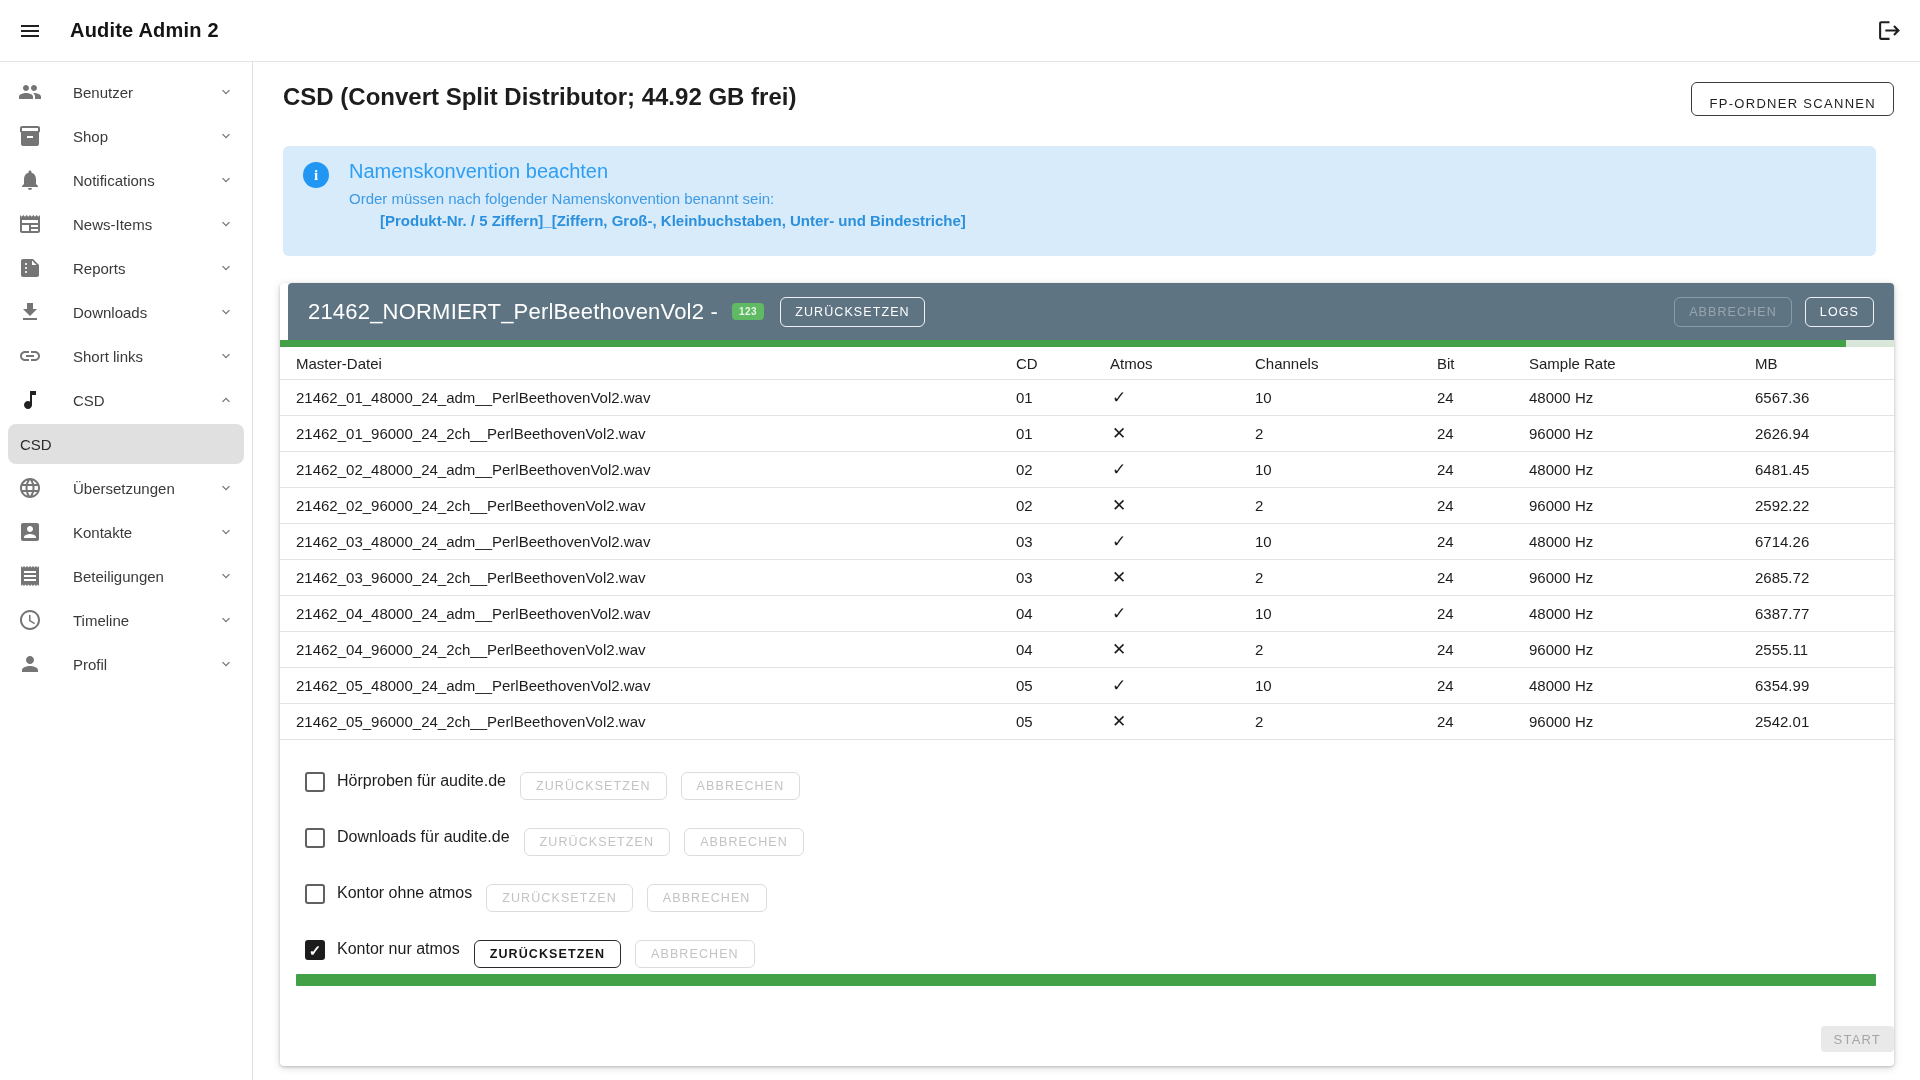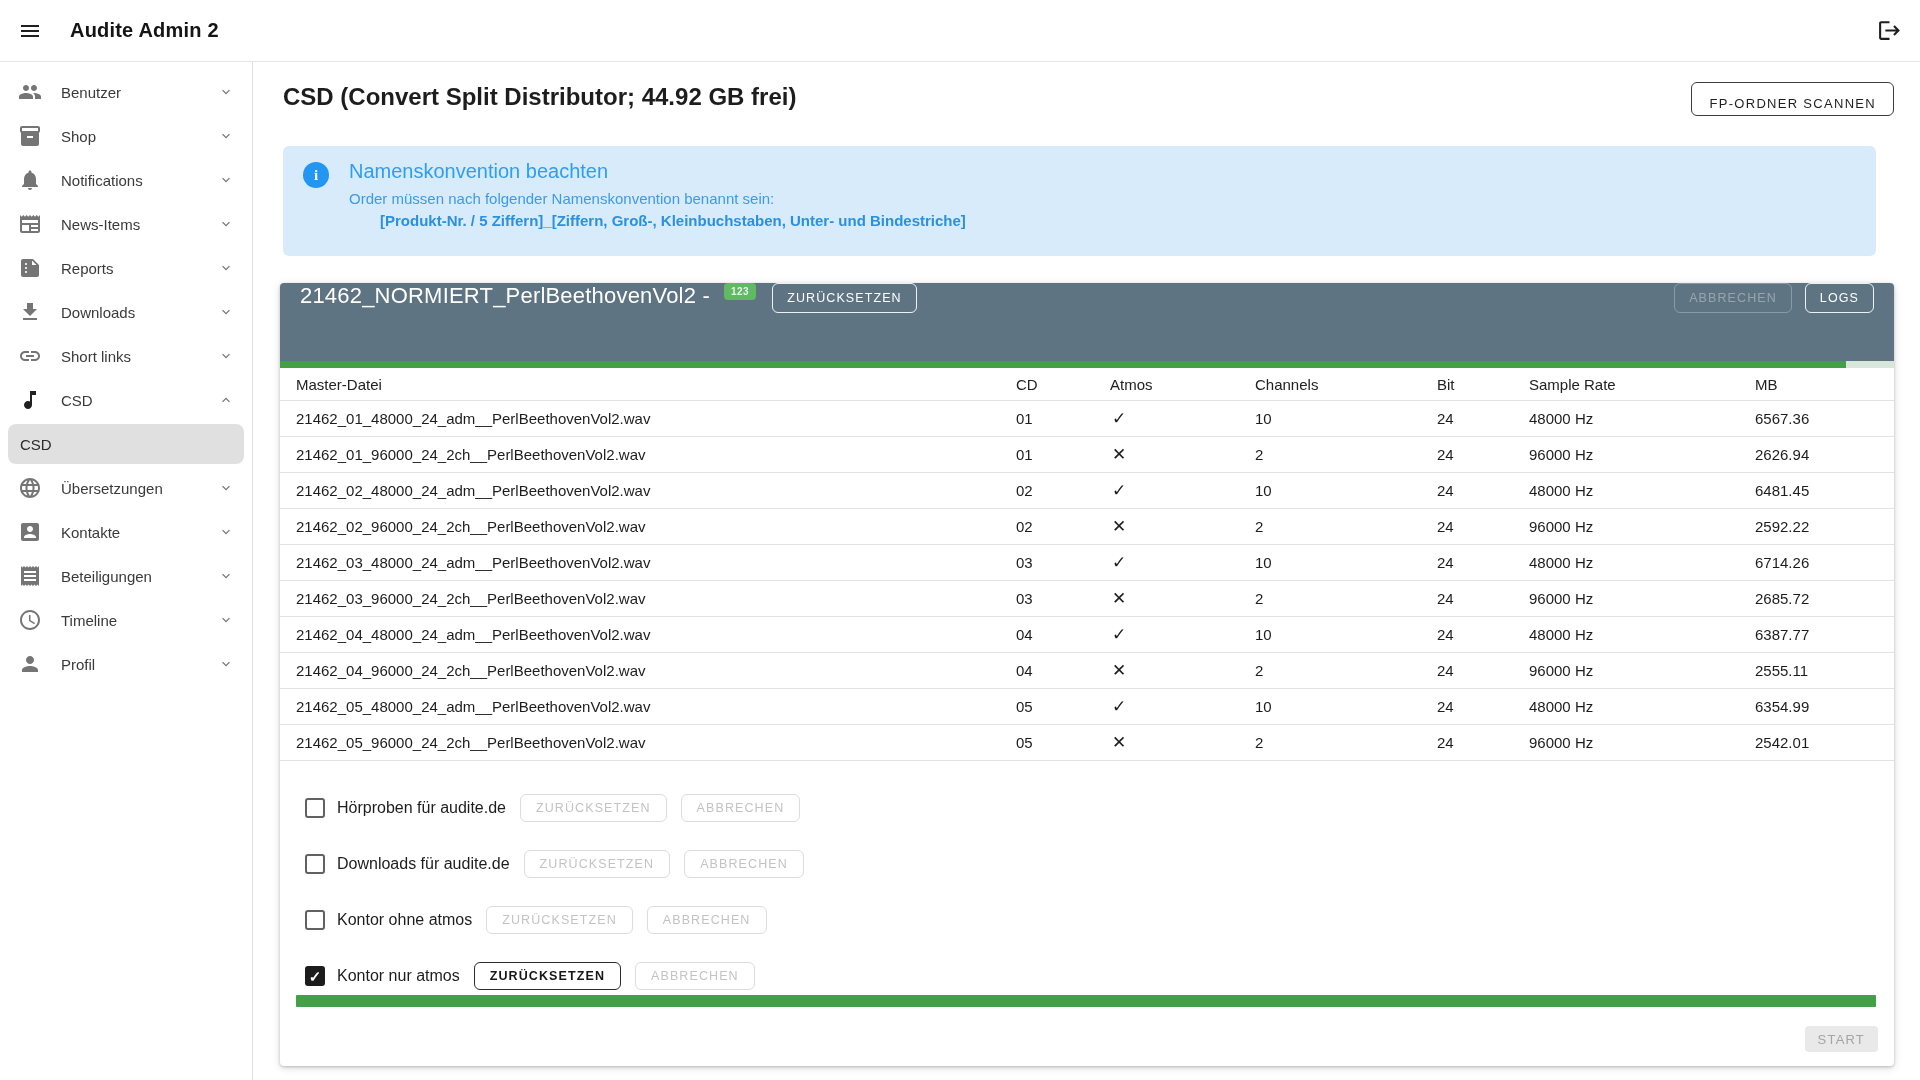--- a/index.html
+++ b/index.html
@@ -17,21 +17,21 @@
     background:transparent; cursor:pointer; }
   .logout-btn svg { width:25px; height:25px; fill:#1f1f1f; }
 
   
   .sidebar { position:absolute; left:0; top:62px; bottom:0; width:253px; background:#fff;
     border-right:1px solid #e0e0e0; padding-top:8px; }
   .nav-item { height:44px; display:flex; align-items:center; padding:0 18px; cursor:pointer; }
   .nav-icon { width:24px; height:24px; flex:0 0 24px; }
   .nav-icon svg { width:24px; height:24px; fill:#757575; }
   .nav-item.active-parent .nav-icon svg { fill:#212121; }
-  .nav-label { margin-left:19px; font-size:15px; color:#3a3a3a; flex:1; }
+  .nav-label { margin-left:31px; font-size:15px; color:#3a3a3a; flex:1; }
   .chev { width:16px; height:16px; }
   .chev.up { transform:rotate(180deg); }
   .nav-sub { height:40px; margin:2px 8px; border-radius:8px; background:#e0e0e0;
     display:flex; align-items:center; padding-left:12px; font-size:15px; color:#2b2b2b; cursor:pointer; }
 
   
   .main { position:absolute; left:253px; top:62px; right:0; bottom:0; background:#fff; }
   .page-title { position:absolute; left:30px; top:21px; font-size:24px; color:#1d1d1d;text-align:right; }
   .page-title b { font-weight:bold; }
   .scan-btn { position:absolute; right:26px; top:20px; height:34px; padding:13px 17px;
@@ -46,22 +46,22 @@
     display:flex; align-items:center; justify-content:center; font-size:15px; font-weight:bold;
     font-family:"Liberation Serif", serif; flex:0 0 26px; margin-top:2px; }
   .info-content { margin-left:20px; }
   .info-title { font-size:20px; color:#2d9ef3; margin-bottom:7px; }
   .info-line1 { font-size:15px; color:#3f9be4; margin-bottom:5px; }
   .info-line2 { font-size:15px; font-weight:bold; color:#2b90dd;margin-left:31px; }
 
   
   .card { position:absolute; left:27px; top:221px; width:1614px; height:783px; background:#fff;
     border-radius:4px; box-shadow:0 1px 3px rgba(0,0,0,.2), 0 2px 8px rgba(0,0,0,.14); }
-  .card-header { height:78px; background:#5e7482; border-radius:4px 4px 0 0; display:flex;
-    align-items:flex-start; padding:0 20px; }
+  .card-header { height:57px; background:#5e7482; border-radius:4px 4px 0 0; display:flex;
+    align-items:center; padding:0 20px;margin-left:8px; }
   .job-title { color:#fff; font-size:22px; letter-spacing:.2px; }
   .job-badge { margin-left:14px; background:#5fba63; border-radius:4px; padding:3px 7px;
     font-size:10px; font-weight:bold; color:rgba(255,255,255,.85); letter-spacing:.5px; }
   .hdr-btn { height:30px; padding:0 14px; background:transparent; border-radius:6px;
     font-size:12.5px; letter-spacing:1.1px; cursor:pointer; font-family:inherit; }
   .hdr-reset { margin-left:16px; border:1.5px solid rgba(255,255,255,.9); color:#fff; }
   .hdr-right { margin-left:auto; display:flex; gap:13px; }
   .hdr-cancel { border:1.5px solid rgba(255,255,255,.28); color:rgba(255,255,255,.35); cursor:default; }
   .hdr-logs { border:1.5px solid rgba(255,255,255,.9); color:#fff; }
 
@@ -71,34 +71,34 @@
   
   .tbl-row { display:grid; grid-template-columns:720px 94px 145px 182px 92px 226px 1fr;
     padding-left:16px; align-items:center; border-bottom:1px solid #e3e3e3; }
   .tbl-head { height:33px; font-size:15px; color:#222; }
   .tbl-body .tbl-row { height:36px; font-size:15px; color:#1d1d1d; }
   .atmos-glyph { font-size:17px; padding-left:2px; }
 
   
   .options { margin-top:32px; }
   .opt-block { margin-bottom:10px; }
-  .opt-row { height:30px; display:flex; align-items:center; padding-left:25px; margin-bottom:4px; }
+  .opt-row { height:30px; display:flex; align-items:flex-start; padding-left:25px; margin-bottom:4px; }
   .checkbox { width:20px; height:20px; border:2px solid #616161; border-radius:3px; background:#fff;
     display:flex; align-items:center; justify-content:center; cursor:pointer; }
   .checkbox.checked { background:#1c1c1c; border-color:#1c1c1c; color:#fff; font-size:15px;
     font-weight:bold; line-height:1; }
   .opt-label { margin-left:12px; font-size:16px; color:#1d1d1d; }
   .opt-btn { height:28px; padding:0 15px; background:#fff; border-radius:6px; font-size:12.5px;
     letter-spacing:1.1px; font-family:inherit; margin-left:14px; }
   .opt-btn.enabled { border:1.5px solid #2b2b2b; color:#161616; font-weight:bold; cursor:pointer; }
   .opt-btn.disabled { border:1px solid #dcdcdc; color:#c3c3c3; cursor:default; }
   .opt-bar { height:12px; margin-left:16px; width:1580px; border-radius:1px; overflow:hidden; }
   .opt-bar .fil { height:100%; background:#43a047; }
 
-  .start-btn { position:absolute; right:16px; bottom:14px; height:26px; padding:0 13px;
+  .start-btn { position:absolute; right:0; bottom:14px; height:26px; padding:0 13px;
     background:#e9e9e9; border:none; border-radius:4px; color:#a5a5a5; font-size:13px;
     letter-spacing:1.2px; font-family:inherit; cursor:default; }
 </style>
 </head>
 <body>
 
 <header class="appbar">
   <button class="hamburger">
     <svg viewBox="0 0 24 24">
         <path d="M3 6h18v2H3V6zm0 5h18v2H3v-2zm0 5h18v2H3v-2z"></path>

